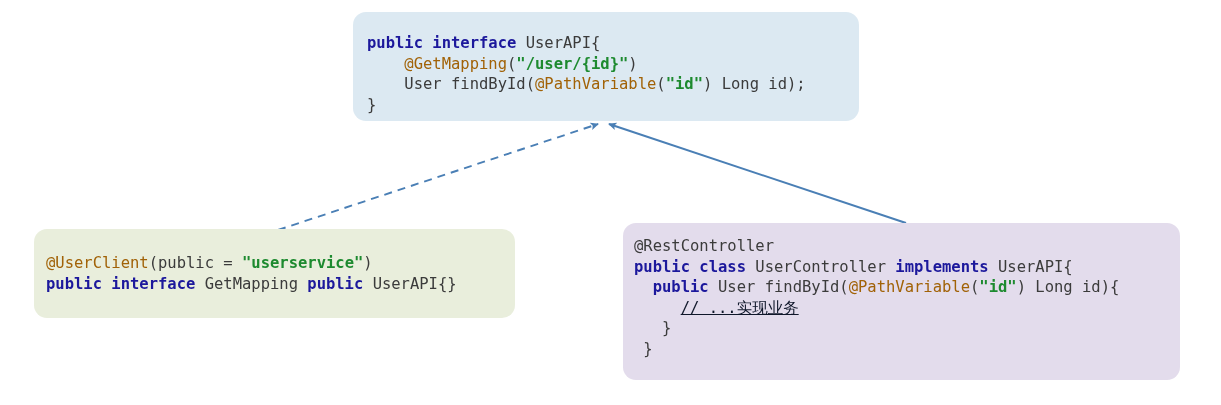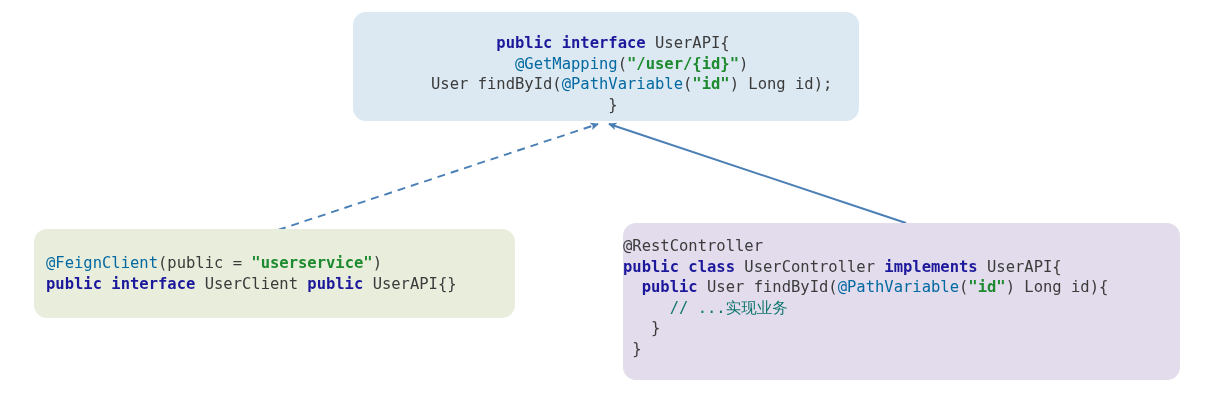--- a/index.html
+++ b/index.html
@@ -27,44 +27,43 @@
     line-height: 20.5px;
     letter-spacing: 0px;
   }
   #box-userapi {
     left: 353px;
     top: 12px;
     width: 506px;
     height: 109px;
     background: #dce9f2;
     padding: 21px 0 0 14px;
-    text-align: center;
   }
   #box-feignclient {
     left: 34px;
     top: 229px;
     width: 481px;
     height: 89px;
     background: #e9eedc;
     padding: 24px 0 0 12px;
   }
   #box-restcontroller {
     left: 623px;
     top: 223px;
     width: 557px;
     height: 157px;
     background: #e3dcec;
-    padding: 13px 0 0 0;
+    padding: 13px 0 0 11px;
   }
   .ln { display: block; height: 20.5px; }
   .kw   { color: #1c189c; font-weight: bold; }
-  .ann  { color: #0369a1; }
+  .ann  { color: #a16207; }
   .str  { color: #1d8a2f; font-weight: bold; }
   .pln  { color: #3b3b3b; }
-  .cmt  { color: #0f766e; }
+  .cmt  { color: #0f172a; text-decoration: underline; }
   #arrows {
     position: absolute;
     left: 0; top: 0;
     width: 1221px;
     height: 405px;
     pointer-events: none;
   }
 </style>
 </head>
 <body>
@@ -79,17 +78,17 @@
       <marker id="ah-solid" markerWidth="9" markerHeight="9" refX="7.4" refY="4.5" orient="auto" markerUnits="userSpaceOnUse">
         <path d="M0,0.6 L8.4,4.5 L0,8.4 L1.9,4.5 Z" fill="#4a7fb5"></path>
       </marker>
     </defs>
     <line x1="278" y1="230" x2="598" y2="124" stroke="#4a7fb5" stroke-width="1.9" stroke-dasharray="8 6" marker-end="url(#ah-dashed)"></line>
     <line x1="906" y1="223" x2="609" y2="124" stroke="#4a7fb5" stroke-width="1.9" marker-end="url(#ah-solid)"></line>
   </svg>
 
   <div class="code-box" id="box-userapi"><span class="ln"><span class="kw">public interface </span><span class="pln">UserAPI{</span></span><span class="ln"><span class="pln">    </span><span class="ann">@GetMapping</span><span class="pln">(</span><span class="str">"/user/{id}"</span><span class="pln">)</span></span><span class="ln"><span class="pln">    User findById(</span><span class="ann">@PathVariable</span><span class="pln">(</span><span class="str">"id"</span><span class="pln">) Long id);</span></span><span class="ln"><span class="pln">}</span></span></div>
 
-  <div class="code-box" id="box-feignclient"><span class="ln"><span class="ann">@FeignClient</span><span class="pln">(public = </span><span class="str">"userservice"</span><span class="pln">)</span></span><span class="ln"><span class="kw">public interface </span><span class="pln">UserClient </span><span class="kw">public </span><span class="pln">UserAPI{}</span></span></div>
+  <div class="code-box" id="box-feignclient"><span class="ln"><span class="ann">@UserClient</span><span class="pln">(public = </span><span class="str">"userservice"</span><span class="pln">)</span></span><span class="ln"><span class="kw">public interface </span><span class="pln">GetMapping </span><span class="kw">public </span><span class="pln">UserAPI{}</span></span></div>
 
   <div class="code-box" id="box-restcontroller"><span class="ln"><span class="pln">@RestController</span></span><span class="ln"><span class="kw">public class </span><span class="pln">UserController </span><span class="kw">implements </span><span class="pln">UserAPI{</span></span><span class="ln"><span class="pln">  </span><span class="kw">public </span><span class="pln">User findById(</span><span class="ann">@PathVariable</span><span class="pln">(</span><span class="str">"id"</span><span class="pln">) Long id){</span></span><span class="ln"><span class="pln">     </span><span class="cmt">// ...实现业务</span></span><span class="ln"><span class="pln">   }</span></span><span class="ln"><span class="pln"> }</span></span></div>
 
 </div>
 
 </body></html>

